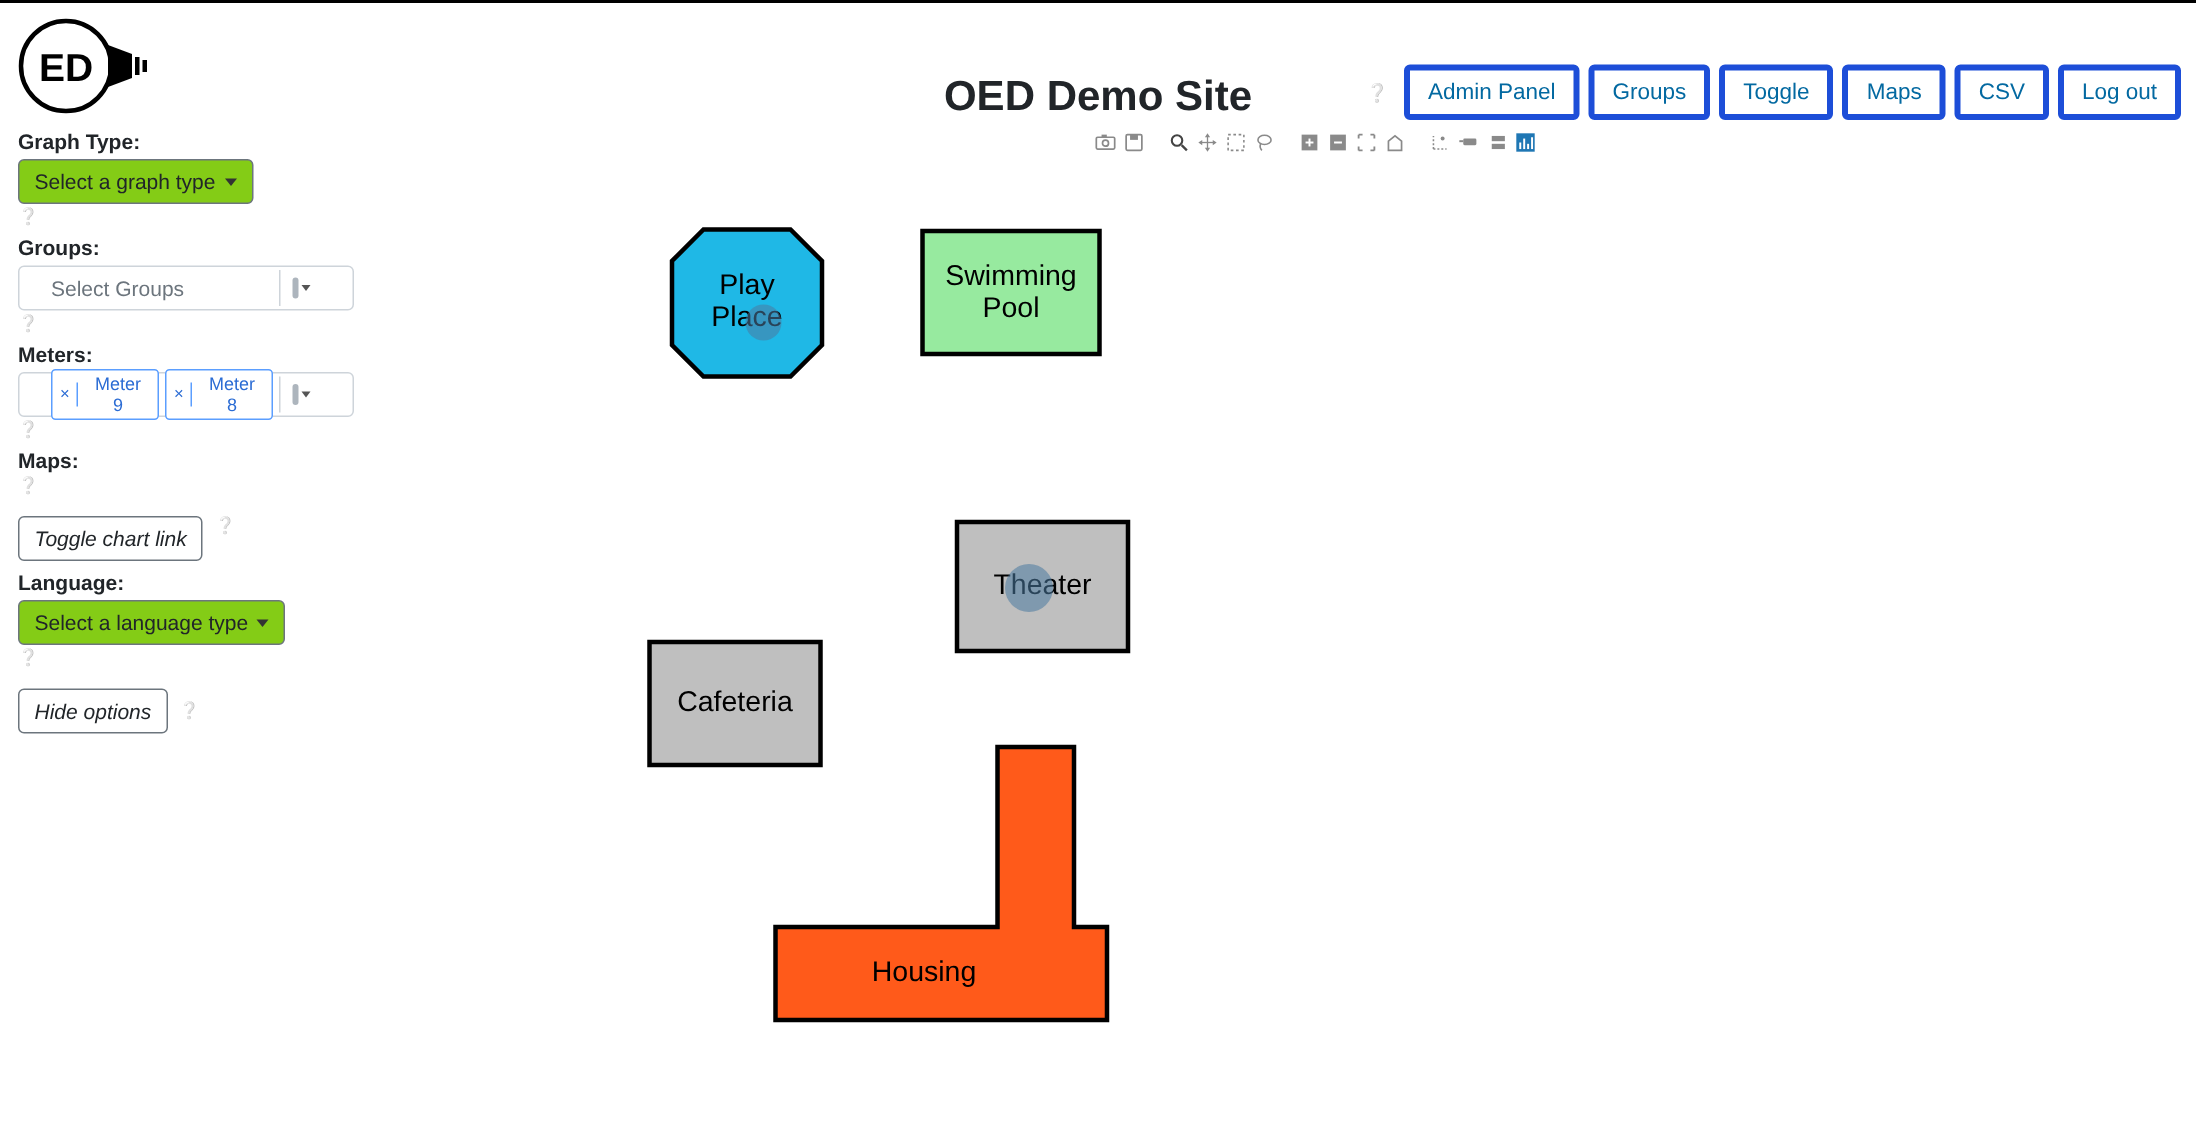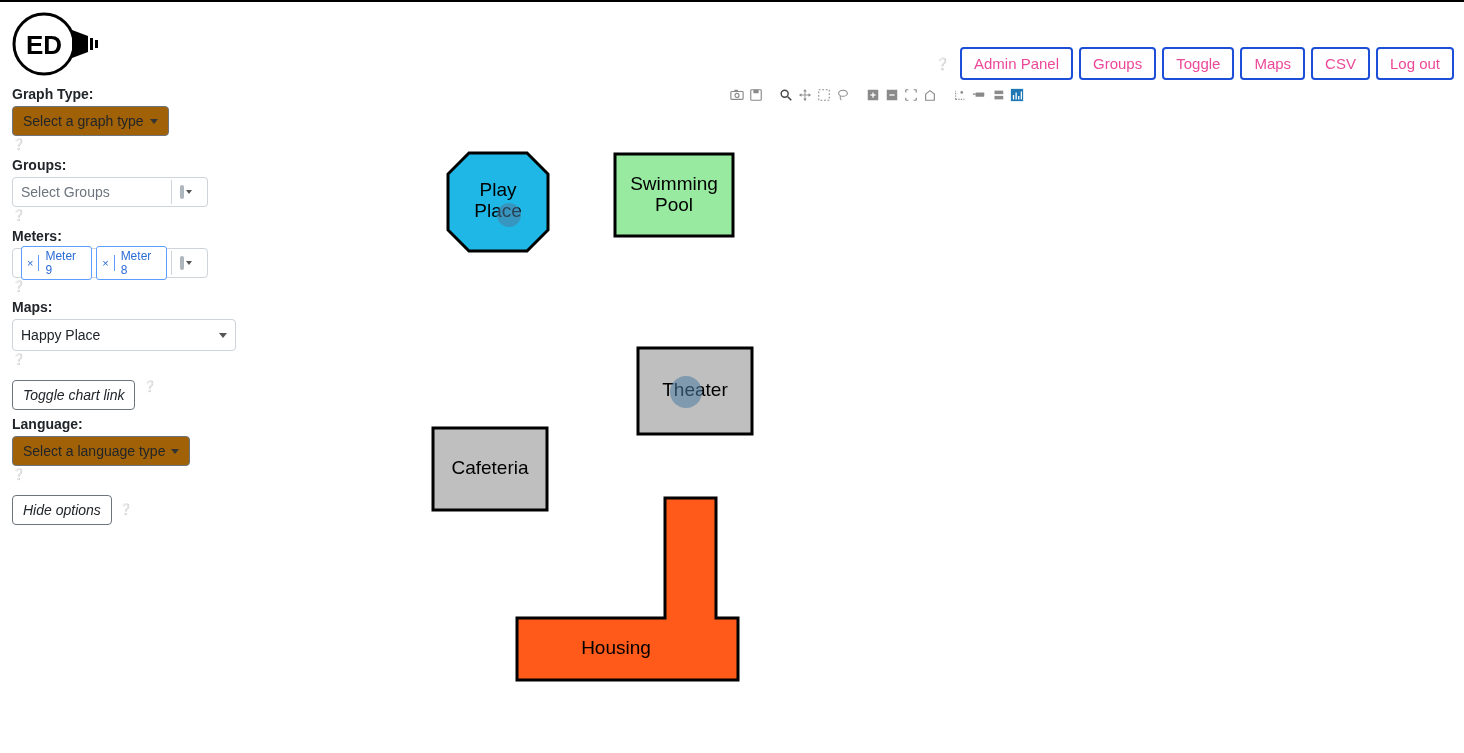--- a/index.html
+++ b/index.html
@@ -3,33 +3,33 @@
   <meta charset="utf-8">
   <style>
     * { box-sizing: border-box; margin: 0; padding: 0; }
     body { font-family: -apple-system, BlinkMacSystemFont, "Segoe UI", Helvetica, Arial, sans-serif; font-size: 14px; color: #212529; }
     
     .topbar { border-top: 2px solid #000; display: flex; align-items: flex-end; padding: 4px 10px 0 10px; position: relative; }
     .logo { width: 100px; height: 72px; margin-top: 2px; }
     .title-wrap { position: absolute; left: 0; right: 0; text-align: center; pointer-events: none; }
     .title { font-size: 28px; font-weight: 700; margin-top: 6px; }
     .nav-right { margin-left: auto; display: flex; gap: 6px; align-items: center; margin-top: 6px; }
-    .nav-btn { border: 2px solid #1d4ed8; color: #ec4899; background: #fff; padding: 6px 12px; border-radius: 4px; font-size: 15px; cursor: pointer; }
+    .nav-btn { border: 4px solid #1d4ed8; color: #0369a1; background: #fff; padding: 6px 12px; border-radius: 4px; font-size: 15px; cursor: pointer; }
     .help-q { font-size: 12px; color: #000; margin-right: 4px; }
     
     .main { display: flex; }
     .sidebar { width: 248px; padding: 0 10px 10px 12px; }
     .sidebar label.section { font-weight: 700; display: block; margin-top: 6px; font-size: 14px; }
     
-    .dd-btn { border: 1px solid #6c757d; background: #a16207; color: #212529; padding: 6px 10px; border-radius: 4px; font-size: 14px; cursor: pointer; display: inline-flex; align-items: center; gap: 6px; margin-top: 4px; }
+    .dd-btn { border: 1px solid #6c757d; background: #84cc16; color: #212529; padding: 6px 10px; border-radius: 4px; font-size: 14px; cursor: pointer; display: inline-flex; align-items: center; gap: 6px; margin-top: 4px; }
     .caret { width: 0; height: 0; border-left: 4px solid transparent; border-right: 4px solid transparent; border-top: 5px solid #333; display: inline-block; }
     
     .help-mini { font-size: 11px; margin-top: 2px; }
     
-    .multi { display: flex; width: 196px; margin-top: 4px; border: 1px solid #ced4da; border-radius: 4px; height: 30px; align-items: center; padding: 2px 8px; }
+    .multi { display: flex; width: 224px; margin-top: 4px; border: 1px solid #ced4da; border-radius: 4px; height: 30px; align-items: center; padding: 2px 21px; text-align: center; }
     .multi .ph { color: #6c757d; font-size: 14px; }
     .multi-tail { width: 28px; border-left: 1px solid #ced4da; height: 100%; display: flex; align-items: center; justify-content: center; gap: 2px; margin-left: auto; }
     .multi-tail .bar { width: 4px; height: 14px; background: #adb5bd; border-radius: 2px; }
     .multi-tail .sm-caret { width: 0; height: 0; border-left: 3px solid transparent; border-right: 3px solid transparent; border-top: 4px solid #555; }
     
     .tag { border: 1px solid #5b9eff; color: #2b6cd4; background: #fff; border-radius: 3px; font-size: 12px; display: inline-flex; align-items: center; margin-right: 4px; }
     .tag .x { padding: 2px 5px; border-right: 1px solid #5b9eff; cursor: pointer; font-size: 11px; }
     .tag .t { padding: 2px 6px; }
     
     .select-full { width: 224px; margin-top: 4px; border: 1px solid #ced4da; border-radius: 4px; height: 32px; display: flex; align-items: center; padding: 0 8px; justify-content: space-between; cursor: pointer; }
@@ -54,20 +54,23 @@
 <div class="topbar">
   <div class="logo">
     <svg viewBox="0 0 100 72">
       <ellipse cx="34" cy="36" rx="30" ry="30" fill="#fff" stroke="#000" stroke-width="3"></ellipse>
       <text x="34" y="46" text-anchor="middle" font-family="Arial" font-size="26" font-weight="700" fill="#000">ED</text>
       <path d="M 62 22 L 78 28 L 78 44 L 62 50 Z" fill="#000"></path>
       <rect x="80" y="30" width="3" height="12" fill="#000"></rect>
       <rect x="85" y="32" width="3" height="8" fill="#000"></rect>
     </svg>
   </div>
+  <div class="title-wrap">
+    <h1 class="title">OED Demo Site</h1>
+  </div>
   <div class="nav-right">
     <span class="help-q">❔</span>
     <button class="nav-btn">Admin Panel</button>
     <button class="nav-btn">Groups</button>
     <button class="nav-btn">Toggle</button>
     <button class="nav-btn">Maps</button>
     <button class="nav-btn">CSV</button>
     <button class="nav-btn">Log out</button>
   </div>
 </div>
@@ -102,24 +105,20 @@
           <span class="t">Meter 8</span>
         </span>
       <div class="multi-tail">
           <span class="bar"></span>
           <span class="sm-caret"></span>
         </div>
     </div>
     <div class="help-mini">❔</div>
 
     <label class="section">Maps:</label>
-    <div class="select-full">
-      <span>Happy Place</span>
-      <span class="sm-caret"></span>
-    </div>
     <div class="help-mini">❔</div>
 
     <div>
       <button class="plain-btn">Toggle chart link</button>
       <span class="inline-help">❔</span>
     </div>
 
     <label class="section" style="">Language:</label>
     <button class="dd-btn">
       <span>Select a language type</span>

